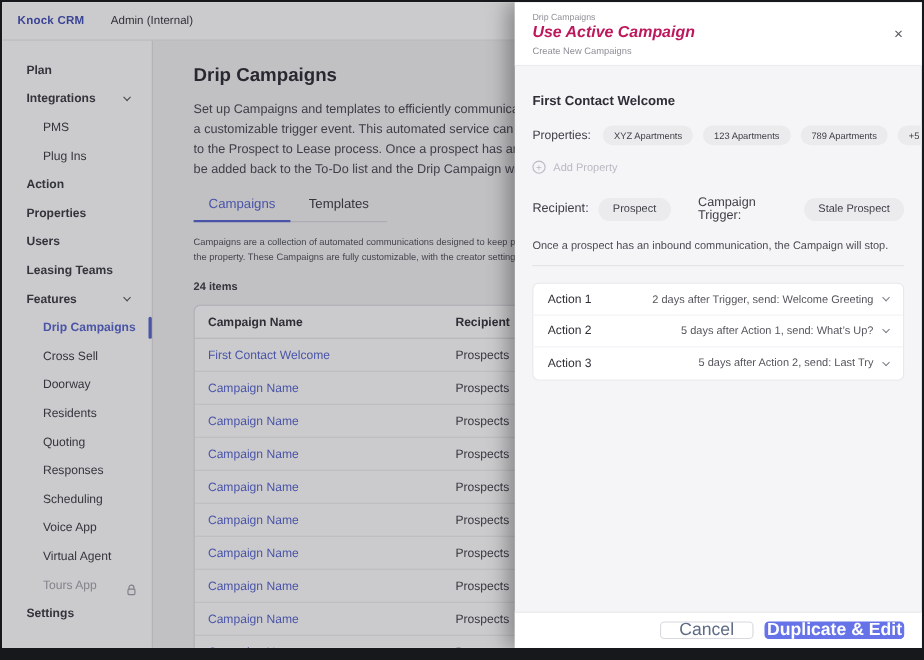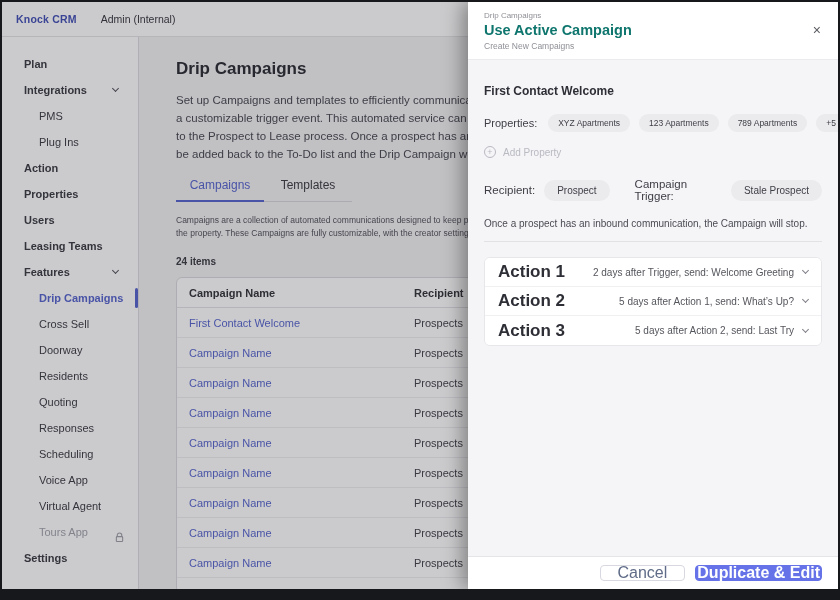--- a/index.html
+++ b/index.html
@@ -42,41 +42,41 @@
   .tlink { color:#5b68cf; cursor:pointer; }
   .tcell { color:#46474e; }
 
   
   .scrim { position:absolute; left:0; top:0; width:836px; height:587px; background:rgba(18,18,26,0.22); }
 
   
   .drawer { position:absolute; top:0; right:0; width:370px; height:587px; background:#f5f5f7; box-shadow:-6px 0 18px rgba(0,0,0,0.35); display:flex; flex-direction:column; }
   .dhead { background:#fff; border-bottom:1px solid #ebebef; padding:9px 16px 8px; position:relative; flex:0 0 auto; }
   .bc { font-size:8px; color:#8f9097; }
-  .dtitle { font-size:14.5px; font-weight:700; color:#0f766e; margin-top:2px; }
+  .dtitle { font-size:14.5px; font-weight:700; color:#be185d; margin-top:2px;font-style:italic; }
   .dsub { font-size:8.5px; color:#8f9097; margin-top:3px; }
   .close { position:absolute; right:17px; top:21px; font-size:14px; color:#5b5c63; cursor:pointer; line-height:1; }
   .dbody { flex:1 1 auto; padding:24px 16px 0; overflow:hidden; }
   .cname { font-size:12px; font-weight:700; color:#2e2f36; }
   .prop-row { margin-top:16px; display:flex; align-items:center; gap:9px; }
   .plabel { font-size:11px; color:#3e3f46; margin-right:2px; }
   .chip { background:#ebebee; border-radius:11px; padding:4px 10px; font-size:8.5px; color:#3e3f46; white-space:nowrap; }
   .addprop { margin-top:14px; display:flex; align-items:center; gap:7px; color:#b9bac2; cursor:default; }
   .plus { width:12px; height:12px; border:1px solid #b9bac2; border-radius:50%; font-size:9px; line-height:10px; text-align:center; }
   .addtxt { font-size:10px; }
   .rec-row { margin-top:20px; display:flex; align-items:center; gap:9px; }
   .rlabel { font-size:11.5px; color:#3e3f46; }
   .rlabel.second { margin-left:16px; }
   .chip.lg { font-size:10px; padding:5px 13px; border-radius:13px; }
   .stopnote { margin-top:16px; font-size:10px; color:#4b4c54; }
   .divider { margin-top:12px; border-bottom:1px solid #e2e2e6; }
   .acard { margin-top:15px; background:#fff; border:1px solid #e7e7eb; border-radius:6px; overflow:hidden; }
   .arow { display:flex; align-items:center; justify-content:space-between; height:29px; padding:0 13px; border-bottom:1px solid #f0f0f3; cursor:pointer; background:#fff; }
   .arow:last-child { border-bottom:none; }
-  .aname { font-size:17px; font-weight:700; color:#2e2f36; }
+  .aname { font-size:11px; font-weight:400; color:#2e2f36; }
   .aright { display:flex; align-items:center; gap:9px; }
   .asum { font-size:10px; color:#55565d; }
   .achev { width:5px; height:5px; border-right:1.5px solid #808189; border-bottom:1.5px solid #808189; transform:rotate(45deg); margin-top:-3px; }
   .dfoot { flex:0 0 auto; height:33px; background:#fff; border-top:1px solid #e5e5e9; display:flex; align-items:center; justify-content:flex-end; gap:10px; padding:0 16px; }
   .btn { height:16px; border-radius:4px; font-size:16px; display:flex; align-items:center; cursor:pointer; }
   .btn.ghost { background:#fff; border:1px solid #d7d8e0; color:#5f6b87; padding:0 17px; }
   .btn.primary { background:#6673e8; border:1px solid #6673e8; color:#fff; font-weight:600; padding:0 1px; }
 </style>
 </head>
 <body>

